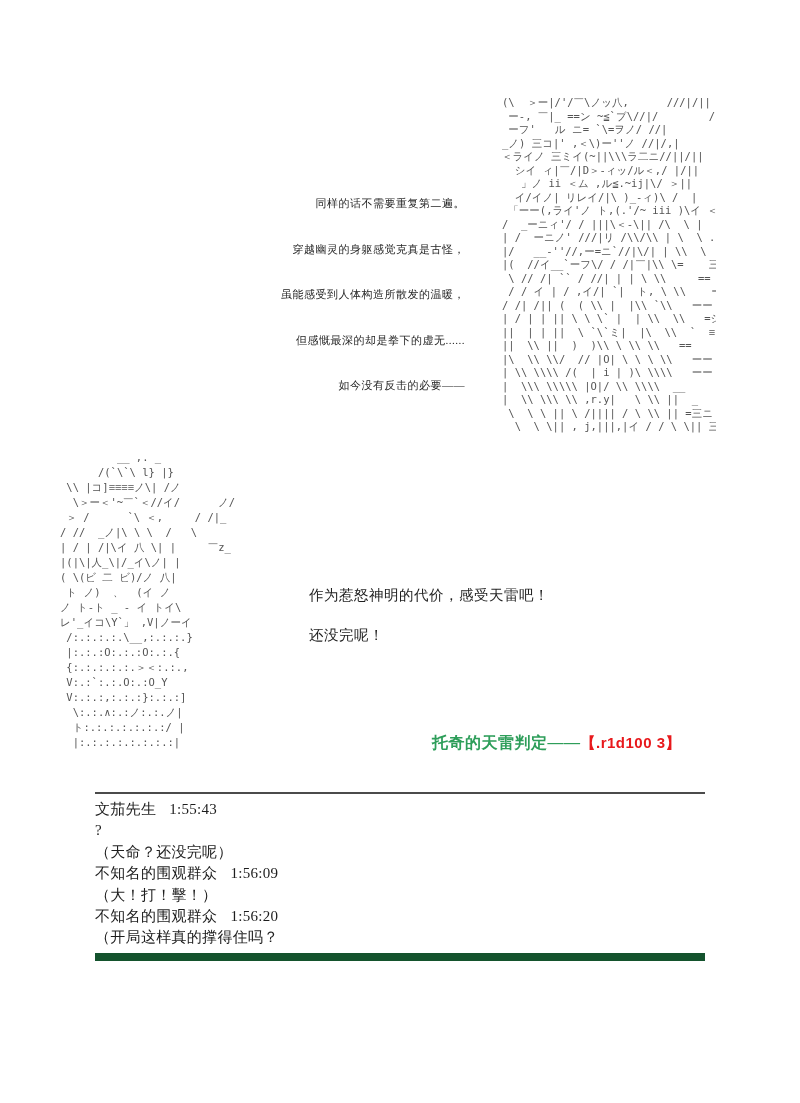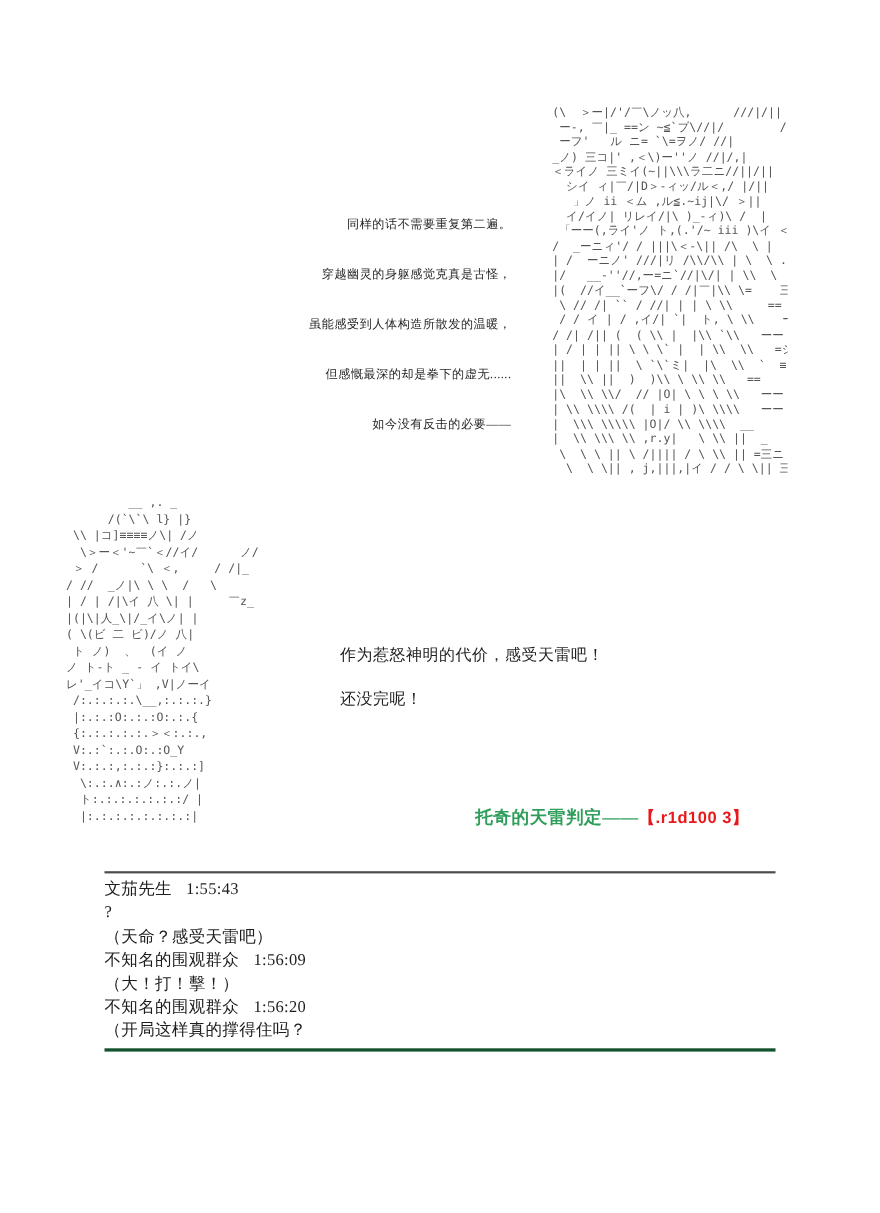--- a/index.html
+++ b/index.html
@@ -24,21 +24,21 @@
   .dialogue { position:absolute; top:586px; left:309px; }
   .dialogue .dline { height:40px; font-size:14.5px; letter-spacing:0.5px; color:#1f1f1f; }
 
   
   .dice { position:absolute; top:733px; left:396px; font-size:16px; font-weight:bold; letter-spacing:0.5px; }
   .dice .cmd { font-family:"Liberation Sans","DejaVu Sans",sans-serif; font-size:15px; }
 
   
   .chat {
     position:absolute; top:792px; left:95px; width:610px;
-    border-top:2px solid #4b4b4b; border-bottom:3px solid #14532d;
+    border-top:2px solid #4b4b4b; border-bottom:8px solid #14532d;
     padding:5px 0 4px 0;
   }
   .chat .row { font-size:15px; line-height:21.4px; color:#1d1d1d; letter-spacing:0.3px; }
   .chat .time { margin-left:13px; font-family:"Liberation Serif","DejaVu Serif",serif; }
 </style>
 </head>
 <body>
 
 <div class="page">
 
@@ -116,21 +116,21 @@
   <div class="chat">
 
       <div>
         <div class="row">
           <span>文茄先生</span><span class="time">1:55:43</span>
         </div>
         <div class="row">?</div>
       </div>
 
       <div>
-        <div class="row">（天命？感受天雷吧）</div>
+        <div class="row">（天命？还没完呢）</div>
       </div>
 
       <div>
         <div class="row">
           <span>不知名的围观群众</span><span class="time">1:56:09</span>
         </div>
         <div class="row">（大！打！擊！）</div>
       </div>
 
       <div>

